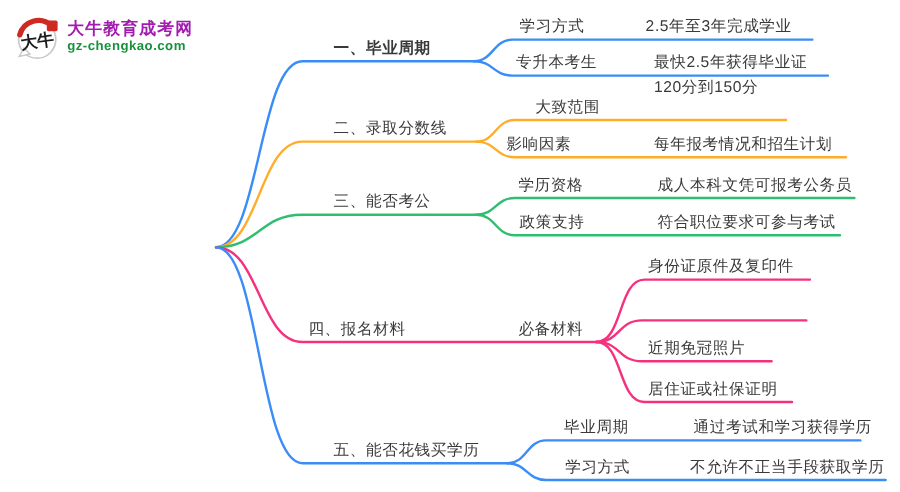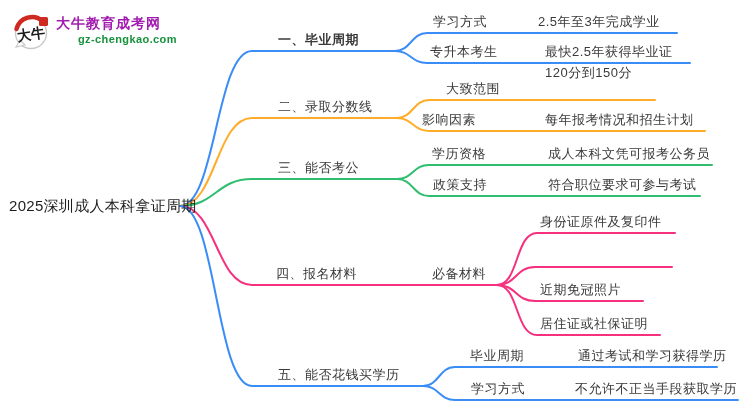--- a/index.html
+++ b/index.html
@@ -22,21 +22,21 @@
   }
   .root-lbl{
     position:absolute;white-space:nowrap;
     font-size:15px;line-height:19px;color:#1d1d1d;
     letter-spacing:0.3px;
   }
   .logo{position:absolute;left:12px;top:12px;display:flex;align-items:flex-start;cursor:pointer;}
   .logo-badge{width:40px;height:40px;position:relative;flex:0 0 auto;}
   .logo-text{margin-left:4px;padding-top:2px;}
   .logo-name{font-size:14px;font-weight:bold;color:#a21caf;letter-spacing:1px;line-height:18px;}
-  .logo-url{font-size:11px;font-weight:bold;color:#17923c;letter-spacing:0.4px;line-height:14px;margin-left:22px;}
+  .logo-url{font-size:11px;font-weight:bold;color:#17923c;letter-spacing:0.4px;line-height:14px;}
 </style>
 </head>
 <body>
 
 <div id="stage">
 
   <svg class="lines" viewBox="0 0 750 410">
 
     <g>
       <path class="c-blue" d="M 180 206 C 216 206, 216 51, 252 51 L 395 51"></path>
@@ -80,26 +80,25 @@
         <rect x="27" y="5" width="9" height="9" rx="1.5" fill="#cf2a22"></rect>
         <text x="19" y="27" text-anchor="middle" font-size="14" font-weight="bold" fill="#1c1c1c" transform="rotate(-8 19 22)">大牛</text>
       </svg>
     </div>
     <div class="logo-text">
       <div class="logo-name">大牛教育成考网</div>
       <div class="logo-url">gz-chengkao.com</div>
     </div>
   </div>
 
-  <div class="root-lbl" style="left:9px;top:196px;">2025深圳成人本科拿证周期</div>
 
   <div class="lbl" style="left:278px;top:31px;font-weight:bold;">一、毕业周期</div>
   <div class="lbl" style="left:278px;top:98px;">二、录取分数线</div>
   <div class="lbl" style="left:278px;top:159px;">三、能否考公</div>
-  <div class="lbl" style="left:276px;top:265px;">四、报名材料</div>
+  <div class="lbl" style="left:257px;top:265px;">四、报名材料</div>
   <div class="lbl" style="left:278px;top:366px;">五、能否花钱买学历</div>
 
   <div class="lbl" style="left:433px;top:13px;">学习方式</div>
   <div class="lbl" style="left:430px;top:43px;">专升本考生</div>
   <div class="lbl" style="left:446px;top:80px;">大致范围</div>
   <div class="lbl" style="left:422px;top:111px;">影响因素</div>
   <div class="lbl" style="left:432px;top:145px;">学历资格</div>
   <div class="lbl" style="left:433px;top:176px;">政策支持</div>
   <div class="lbl" style="left:432px;top:265px;">必备材料</div>
   <div class="lbl" style="left:470px;top:347px;">毕业周期</div>

